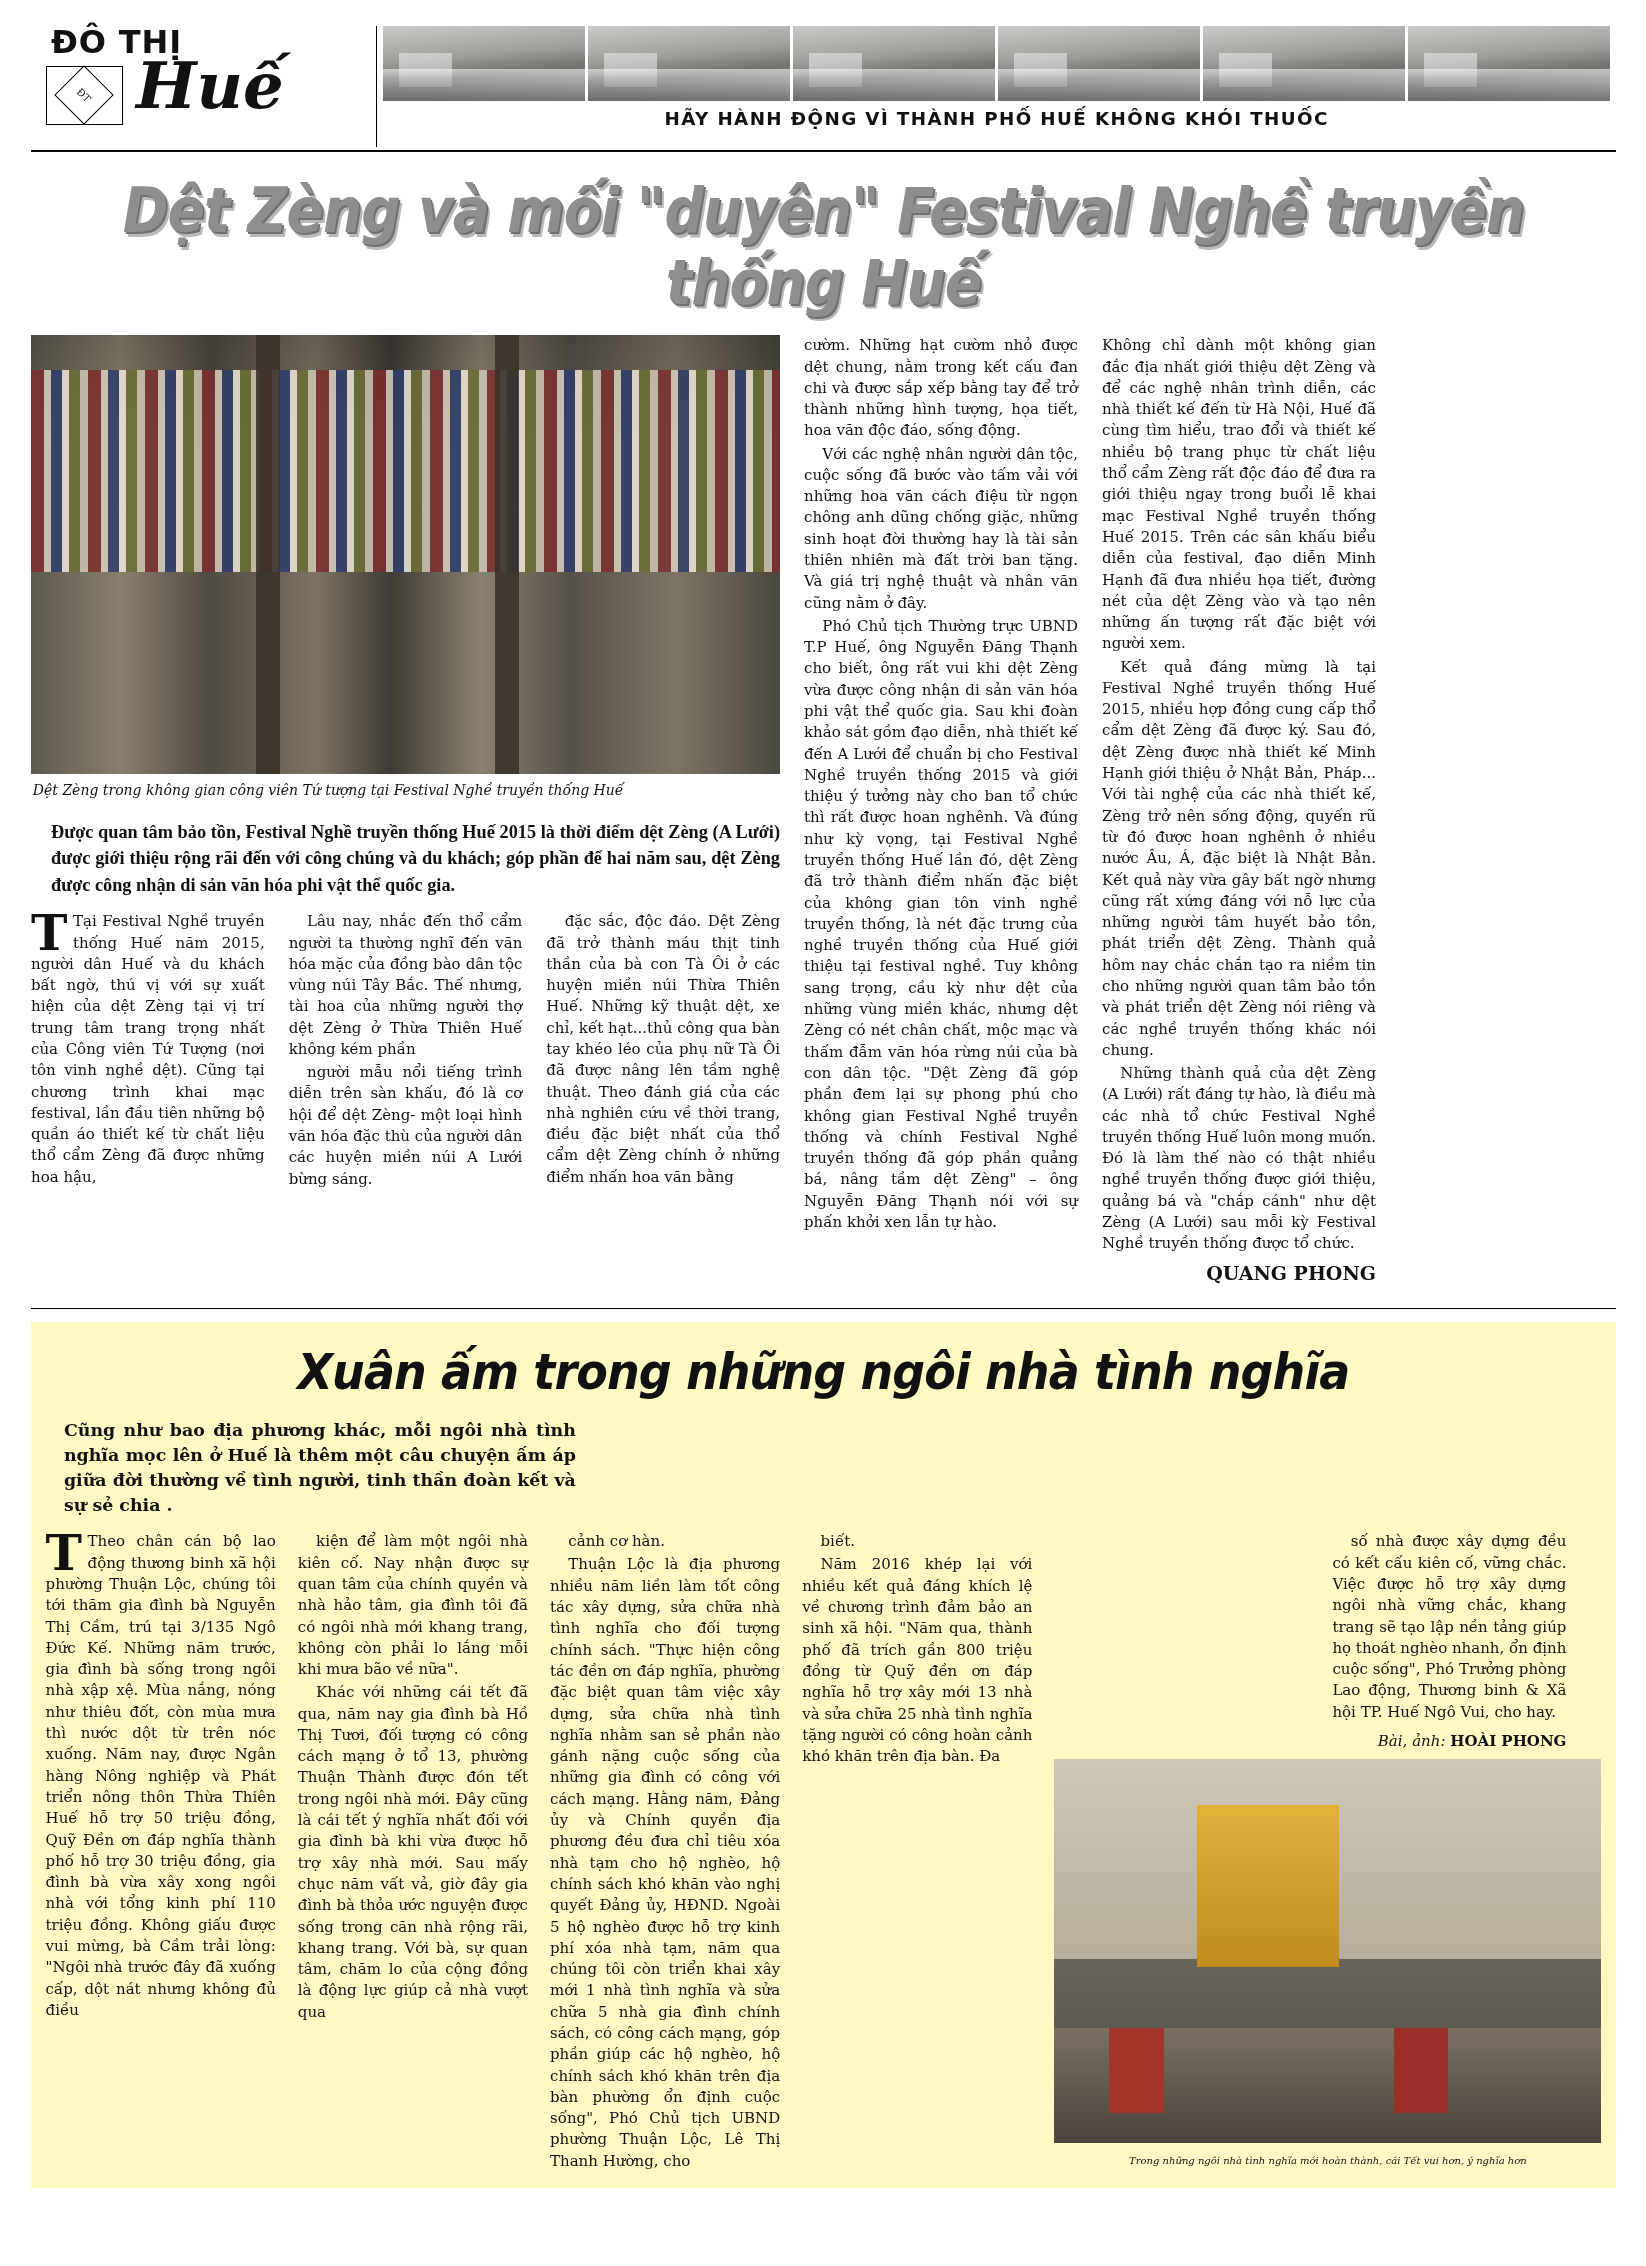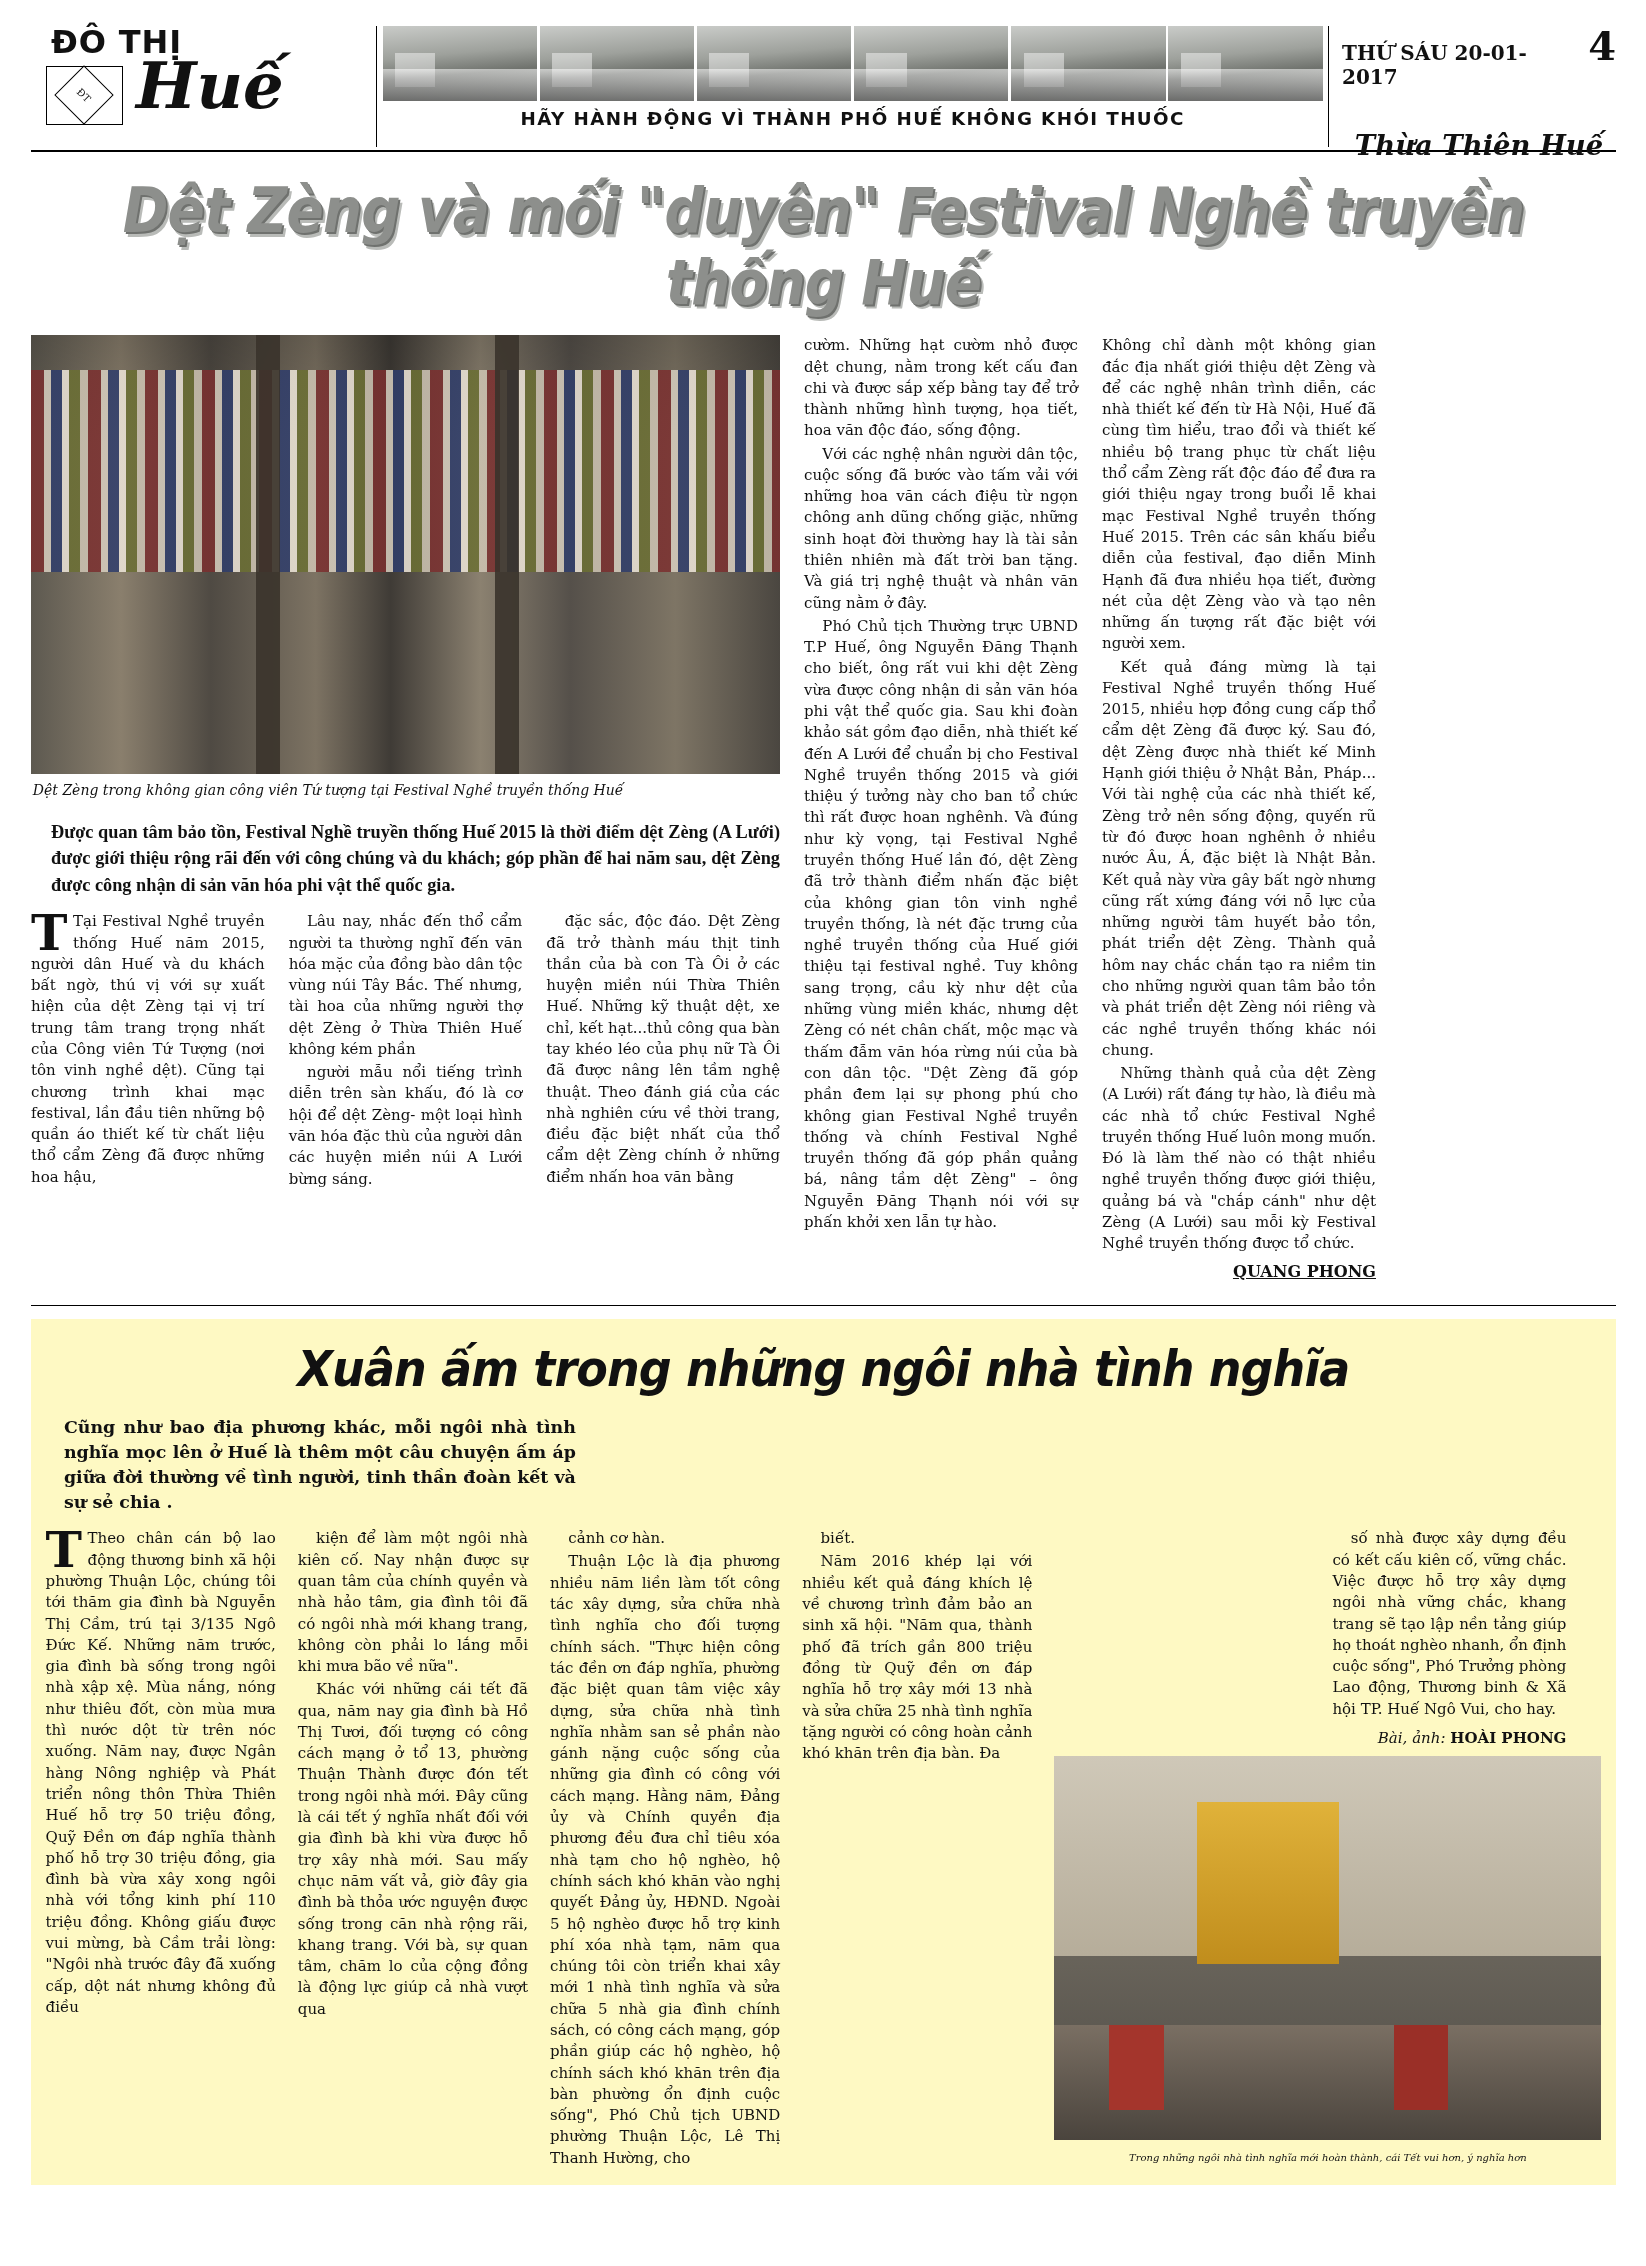--- a/index.html
+++ b/index.html
@@ -220,24 +220,23 @@
     float:left;
     font-family:"DejaVu Serif", serif;
     font-size:49px;
     line-height:37px;
     font-weight:bold;
     padding:3.7px 5.5px 0 0;
   }
   .byline{
     font-family:"DejaVu Serif", serif;
     font-weight:bold;
-    font-size:16px;
+    font-size:19px;
     text-align:right;
     margin-top:7.3px;
-    text-decoration:underline;
   }
 
   
   .rule{
     border-top:1.8px solid #000;
     margin:24px 0 0 0;
   }
 
   
   .art2-wrap{
@@ -332,27 +331,20 @@
     <div class="mh-center">
       <div class="mh-strip">
         <div class="ph"></div>
         <div class="ph"></div>
         <div class="ph"></div>
         <div class="ph"></div>
         <div class="ph"></div>
         <div class="ph"></div>
       </div>
       <div class="mh-slogan">HÃY HÀNH ĐỘNG VÌ THÀNH PHỐ HUẾ KHÔNG KHÓI THUỐC</div>
-    </div>
-    <div class="mh-right">
-      <div class="mh-date-row">
-        <div class="mh-date">THỨ SÁU 20-01-2017</div>
-        <div class="mh-pageno">4</div>
-      </div>
-      <div class="mh-prov">Thừa Thiên Huế</div>
     </div>
   </div>
 
   <h1 class="headline-1">Dệt Zèng và mối "duyên" Festival Nghề truyền thống Huế</h1>
 
   <div class="art1">
 
     <div class="art1-left">
       <div class="photo photo-1">
         <div class="hang"></div>

